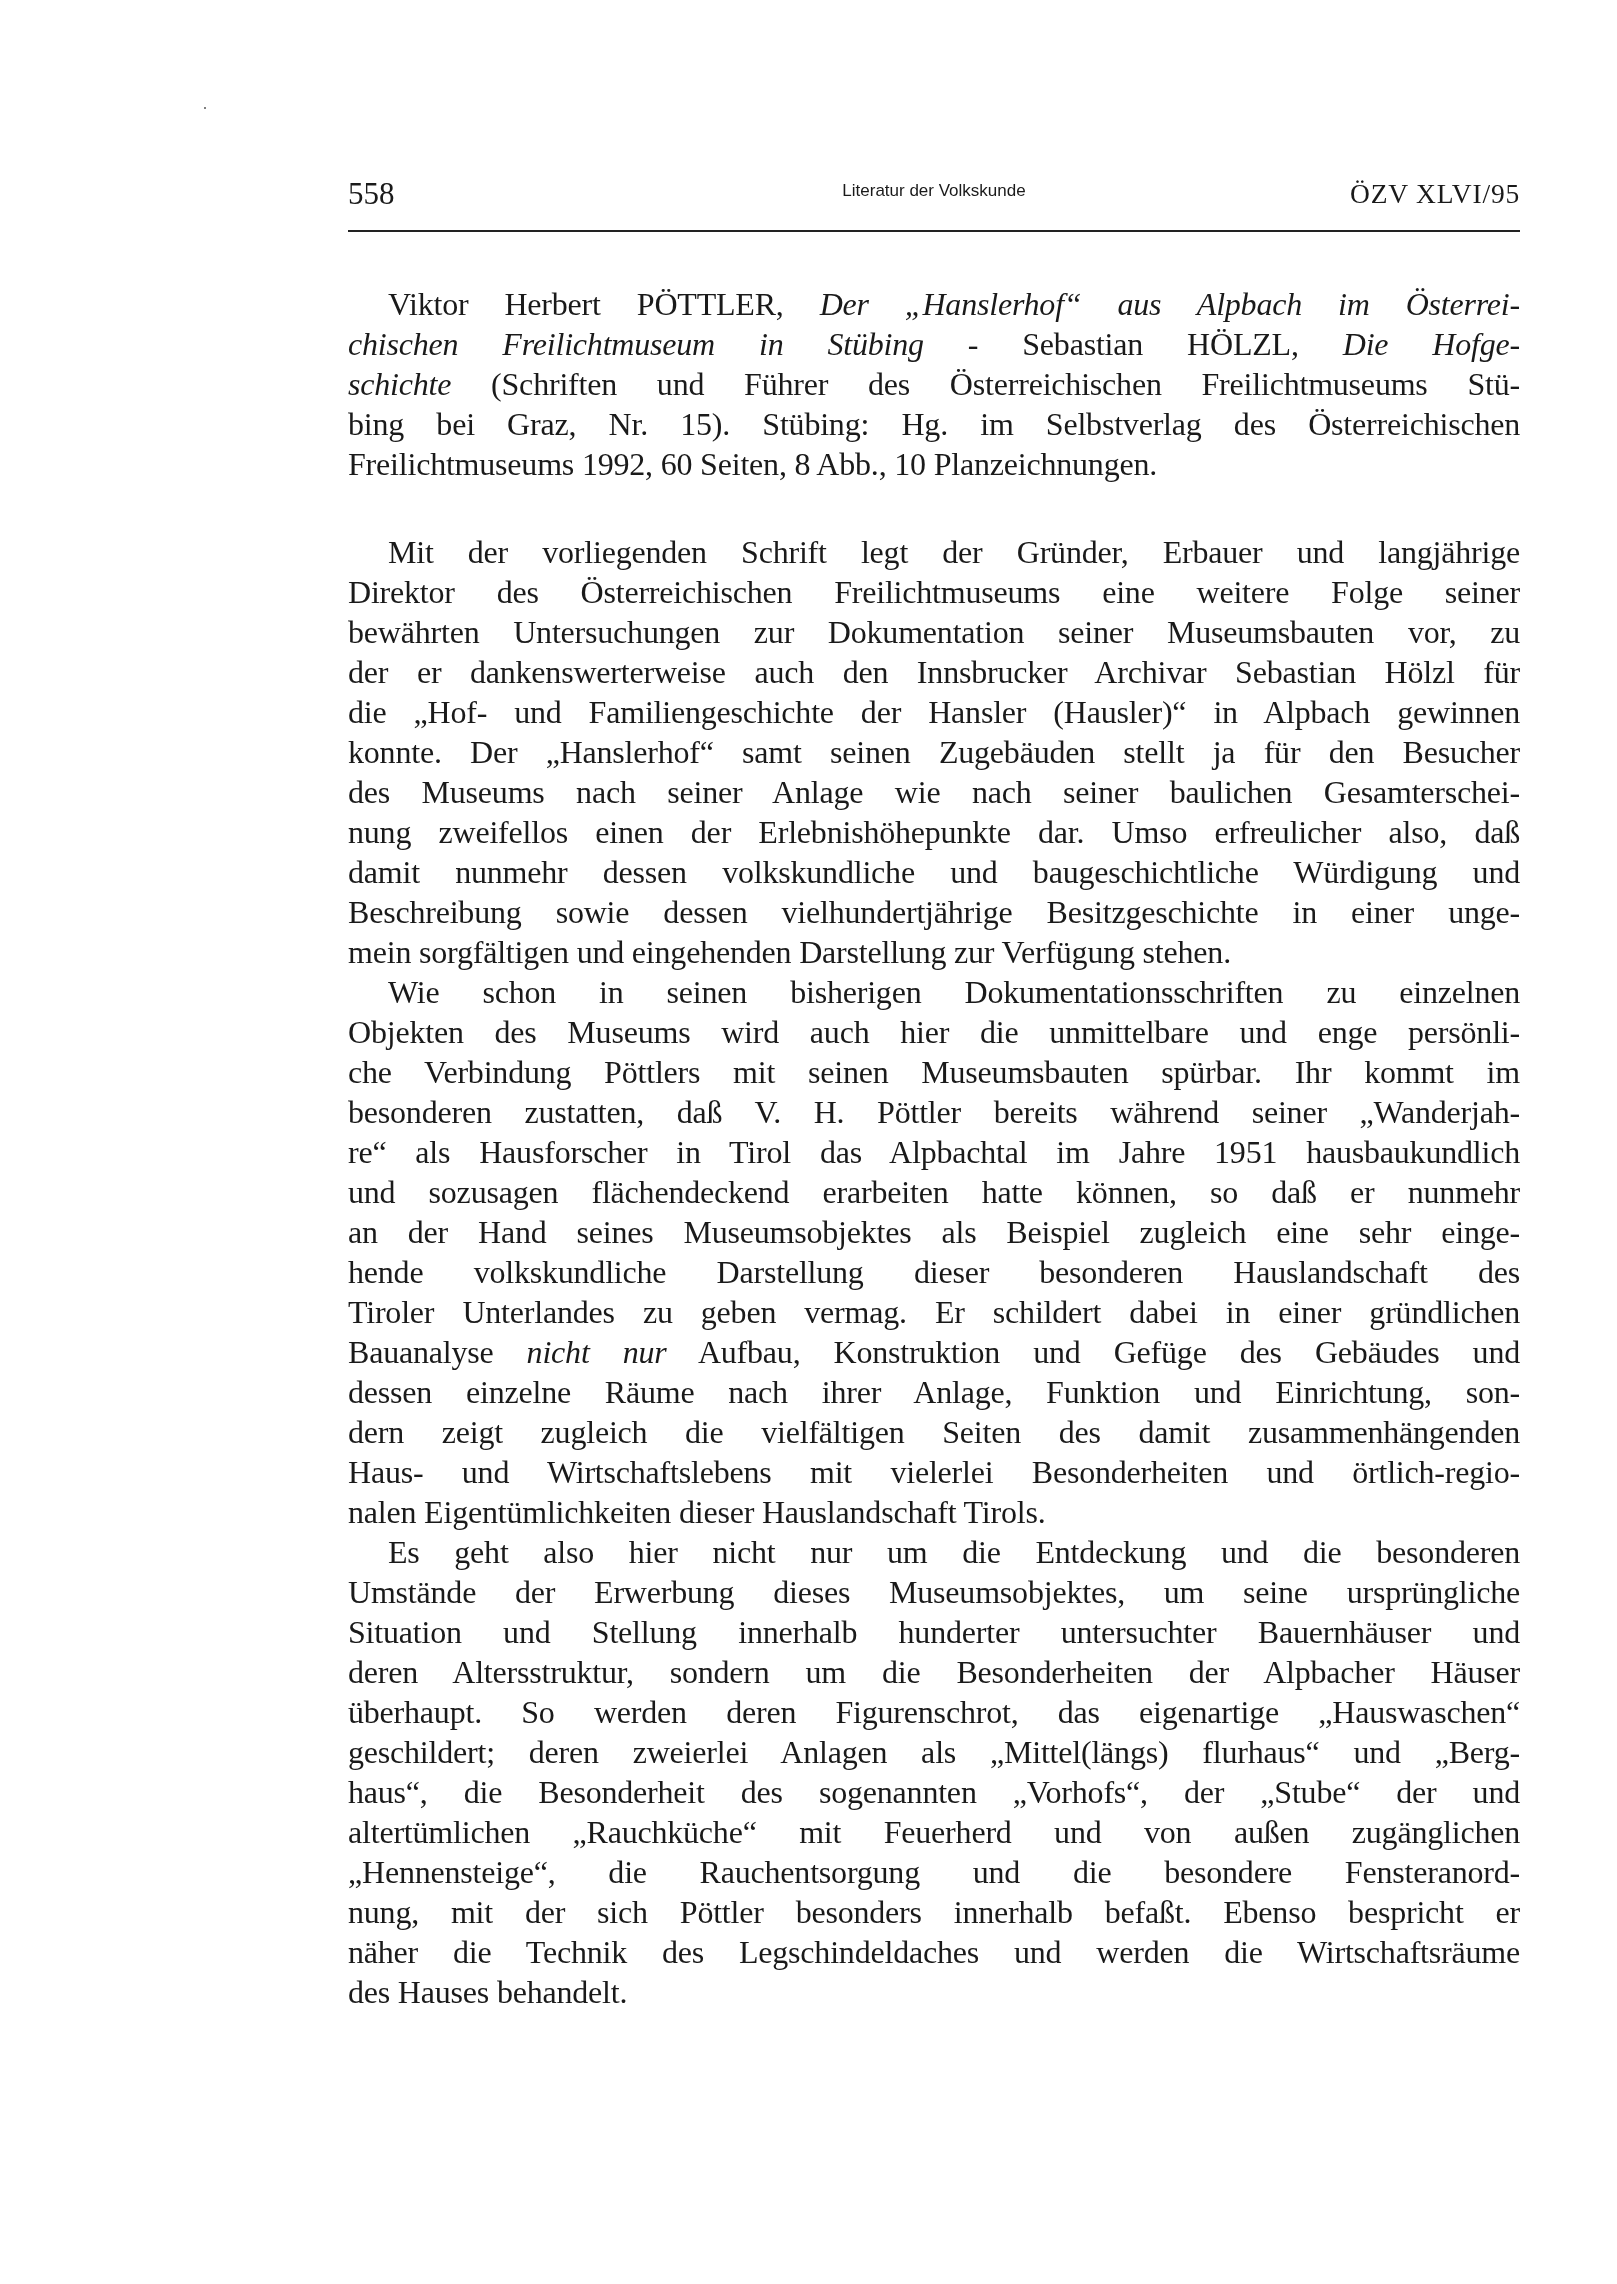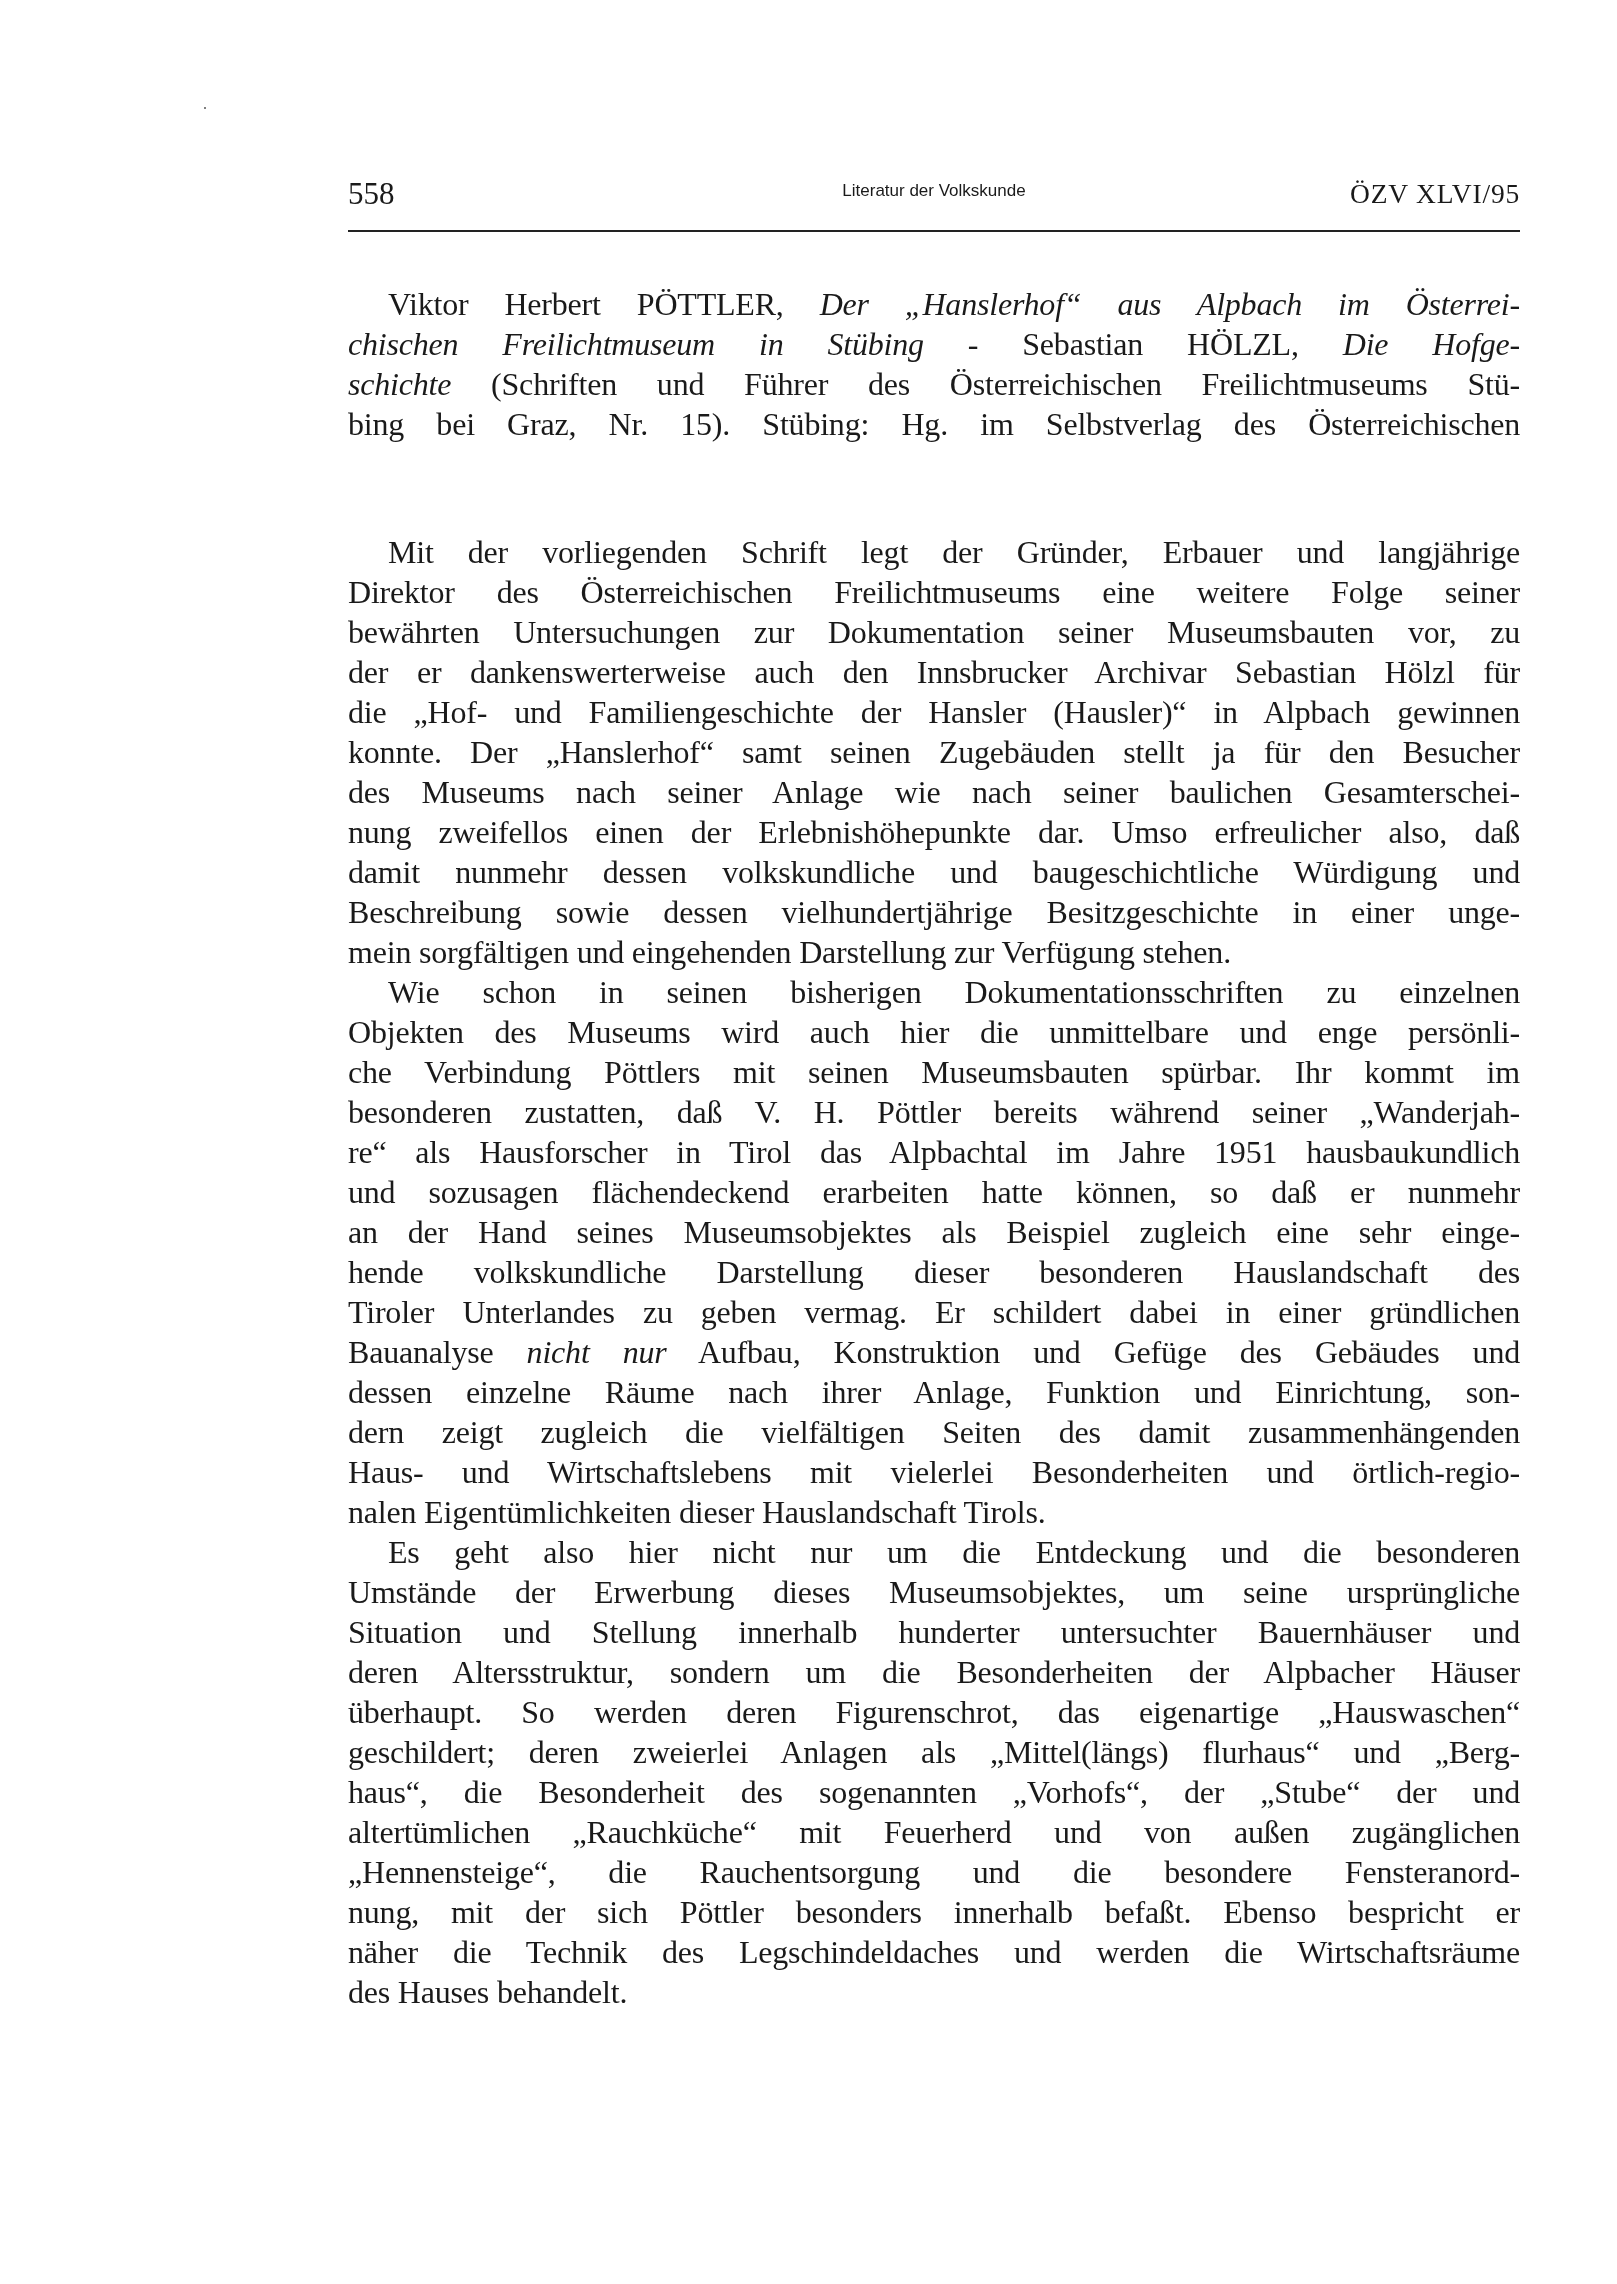--- a/index.html
+++ b/index.html
@@ -30,20 +30,21 @@
     <span class="running">Literatur der Volkskunde</span>
     <span class="journal">ÖZV XLVI/95</span>
   </div>
   <div class="rule"></div>
 
   <div class="block" id="ref">
       <span class="line indent"><span>Viktor Herbert PÖTTLER, </span><i>Der „Hanslerhof“ aus Alpbach im Österrei-</i></span>
       <span class="line"><i>chischen Freilichtmuseum in Stübing</i><span> - Sebastian HÖLZL, </span><i>Die Hofge-</i></span>
       <span class="line"><i>schichte</i><span> (Schriften und Führer des Österreichischen Freilichtmuseums Stü-</span></span>
       <span class="line"><span>bing bei Graz, Nr. 15). Stübing: Hg. im Selbstverlag des Österreichischen</span></span>
+      <span class="line last"><span>Freilichtmuseums 1992, 60 Seiten, 8 Abb., 10 Planzeichnungen.</span></span>
     </div>
   <div class="block" id="body">
       <span class="line indent"><span>Mit der vorliegenden Schrift legt der Gründer, Erbauer und langjährige</span></span>
       <span class="line"><span>Direktor des Österreichischen Freilichtmuseums eine weitere Folge seiner</span></span>
       <span class="line"><span>bewährten Untersuchungen zur Dokumentation seiner Museumsbauten vor, zu</span></span>
       <span class="line"><span>der er dankenswerterweise auch den Innsbrucker Archivar Sebastian Hölzl für</span></span>
       <span class="line"><span>die „Hof- und Familiengeschichte der Hansler (Hausler)“ in Alpbach gewinnen</span></span>
       <span class="line"><span>konnte. Der „Hanslerhof“ samt seinen Zugebäuden stellt ja für den Besucher</span></span>
       <span class="line"><span>des Museums nach seiner Anlage wie nach seiner baulichen Gesamterschei-</span></span>
       <span class="line"><span>nung zweifellos einen der Erlebnishöhepunkte dar. Umso erfreulicher also, daß</span></span>

